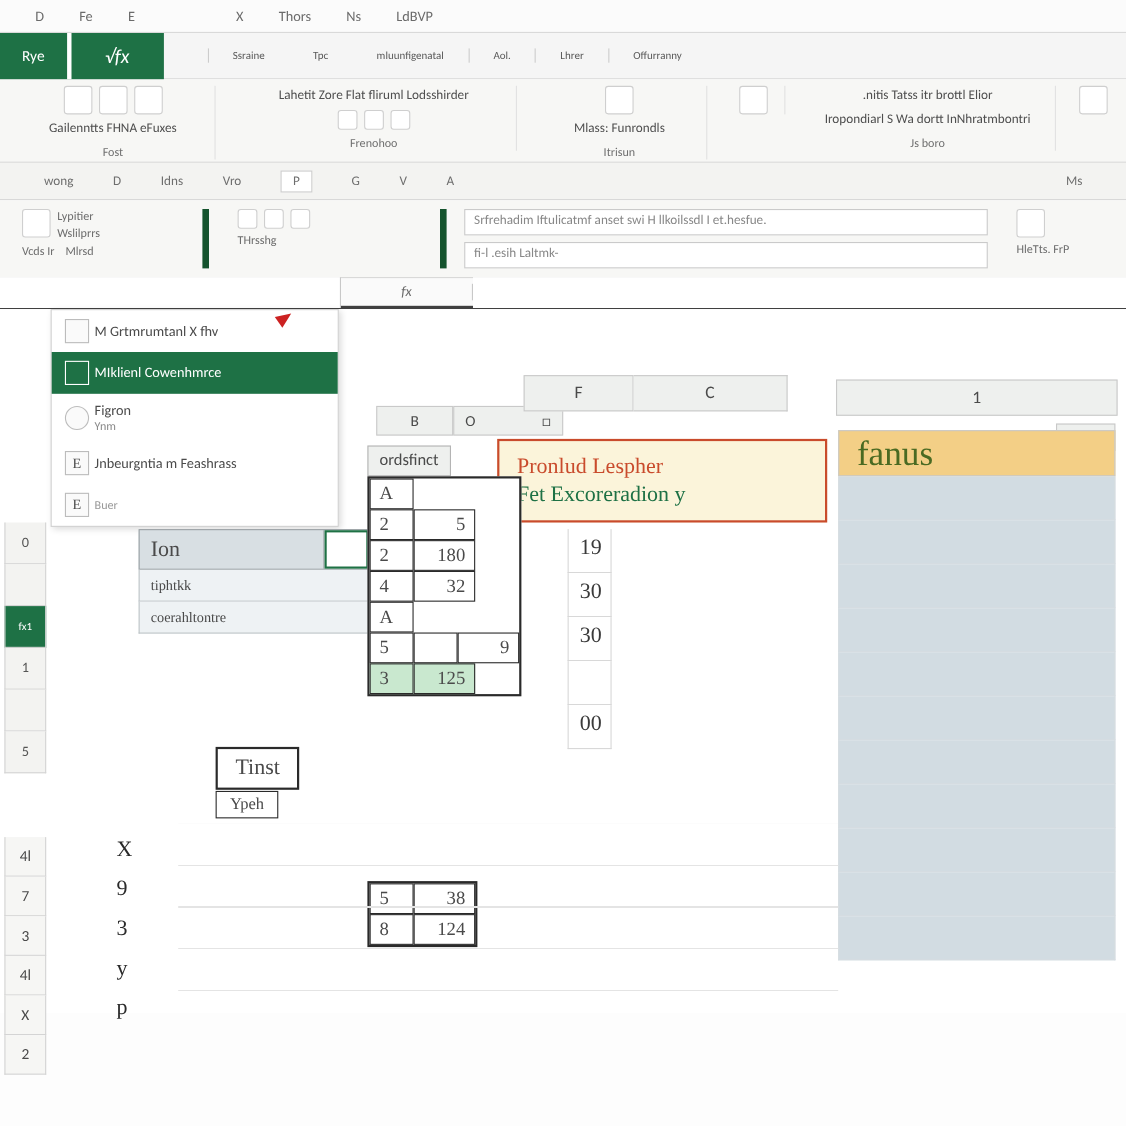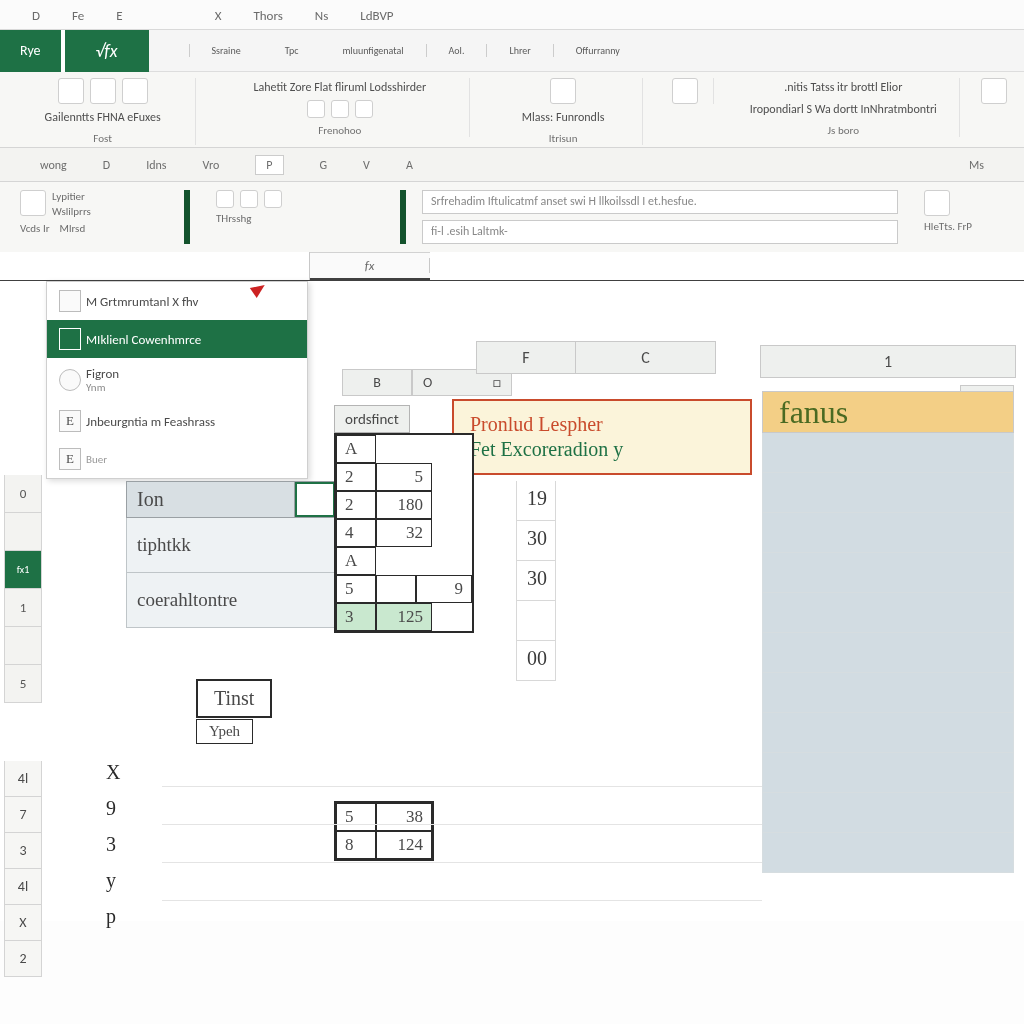--- a/index.html
+++ b/index.html
@@ -97,21 +97,21 @@
 
 .hdrBO { position:absolute; left:342px; top:88px; display:flex; }
 .hdrBO div { width:70px; border:1px solid #c9c9c9; background:#eef0ee; text-align:center; padding:4px 0; font-size:14px;}
 .hdrBO .o { width:100px; }
 
 
 .block1 { position:absolute; left:126px; top:200px; width:210px; }
 .block1 .hdrrow { display:flex; background:#d8dfe3; border:1px solid #9aa0a4;}
 .block1 .hdrrow div { padding:6px 10px; font-size:20px; font-family:Georgia,serif; border-right:1px solid #9aa0a4; }
 .block1 .row { display:flex; border:1px solid #bfc5c8; border-top:none; background:#eef2f4;}
-.block1 .row div { padding:16px 10px; font-size:19px; font-family:Georgia,serif; flex:1; }
+.block1 .row div { padding:6px 10px; font-size:13px; font-family:Georgia,serif; flex:1; }
 
 </style>
 </head>
 <body>
 
 <div class="top-tabs">
   <span>D</span>
   <span>Fe</span>
   <span>E</span>
   <span style="margin-left:60px">X</span>

